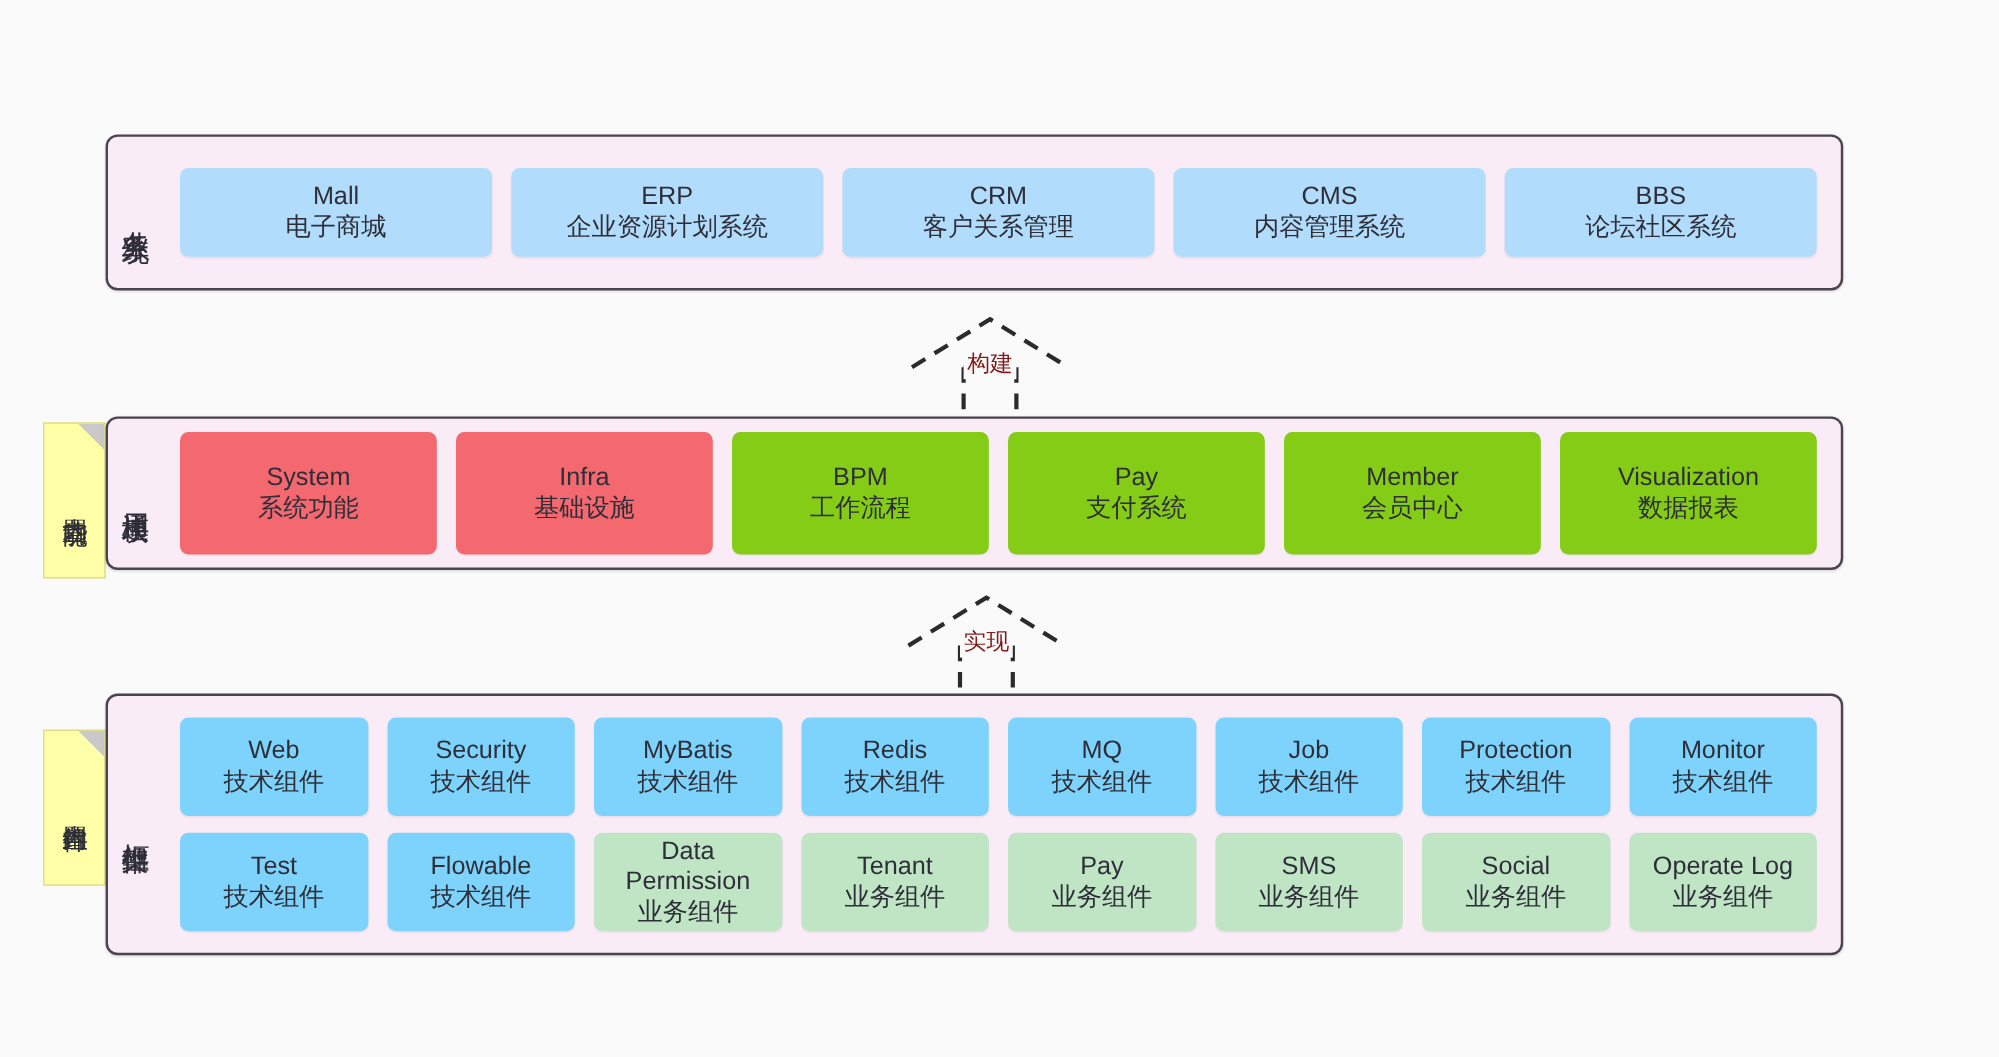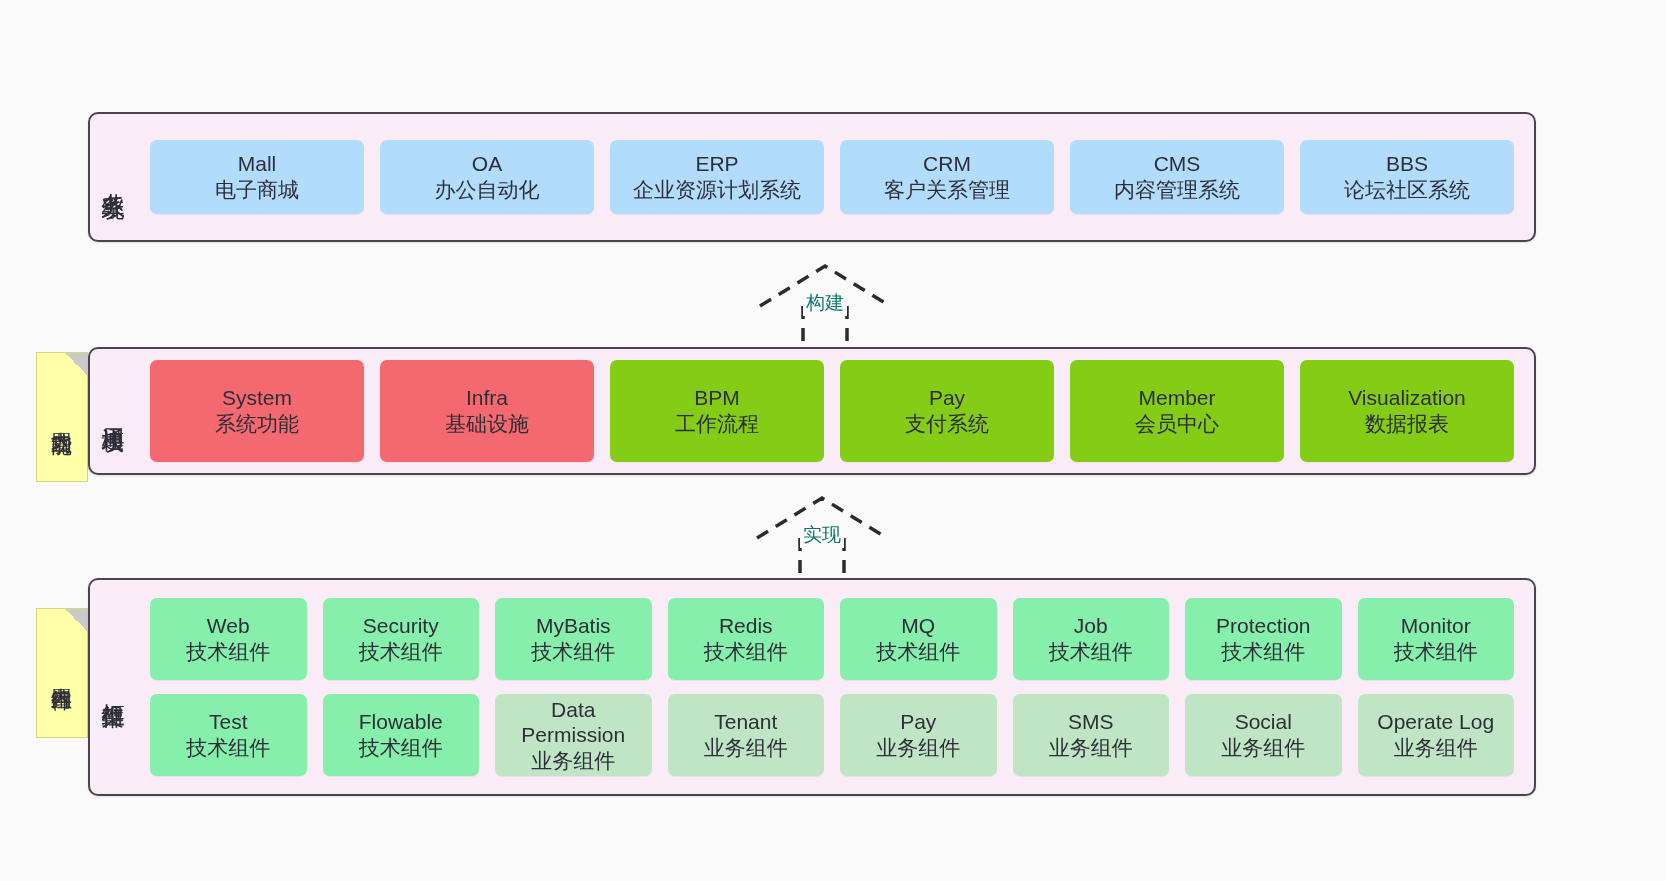--- a/index.html
+++ b/index.html
@@ -79,21 +79,21 @@
     color: #2e2e38;
     padding: 4px 6px;
     box-shadow: 0 1px 1px rgba(0,0,0,0.05);
   }
   .card .t1 { white-space: normal; }
   .card .t2 { white-space: nowrap; }
 
   .c-blue        { background: #b2dcfc; }
   .c-red         { background: #f4696f; }
   .c-pink        { background: #84cc16; }
-  .c-green       { background: #86efac; }
+  .c-green       { background: #7dd3fc; }
   .c-lightgreen  { background: #bfe5c5; }
 
   
   .note {
     position: absolute;
     box-sizing: border-box;
     background: #ffffa7;
     border: 1px solid #d6d67f;
     display: flex;
     align-items: center;
@@ -118,44 +118,40 @@
   }
 
   
   .arrow {
     position: absolute;
   }
   .arrow svg { display: block; overflow: visible; }
   .arrow-label {
     position: absolute;
     font-size: 19px;
-    color: #0f766e;
+    color: #7f1d1d;
     background: #fafafa;
     padding: 0 3px;
     white-space: nowrap;
     user-select: none;
   }
 </style>
 </head>
 <body>
 
 <div class="canvas">
 
   <div class="layer" id="layer-0" style="left:88px; top:112px; width:1448px; height:130px;">
     <div class="layer-title">业务系统</div>
     <div class="layer-body">
       <div class="row" style="height:74px;">
 
         <div class="card c-blue">
           <span class="t1">Mall</span>
           <span class="t2">电子商城</span>
-        </div>
-        <div class="card c-blue">
-          <span class="t1">OA</span>
-          <span class="t2">办公自动化</span>
         </div>
         <div class="card c-blue">
           <span class="t1">ERP</span>
           <span class="t2">企业资源计划系统</span>
         </div>
         <div class="card c-blue">
           <span class="t1">CRM</span>
           <span class="t2">客户关系管理</span>
         </div>
         <div class="card c-blue">

